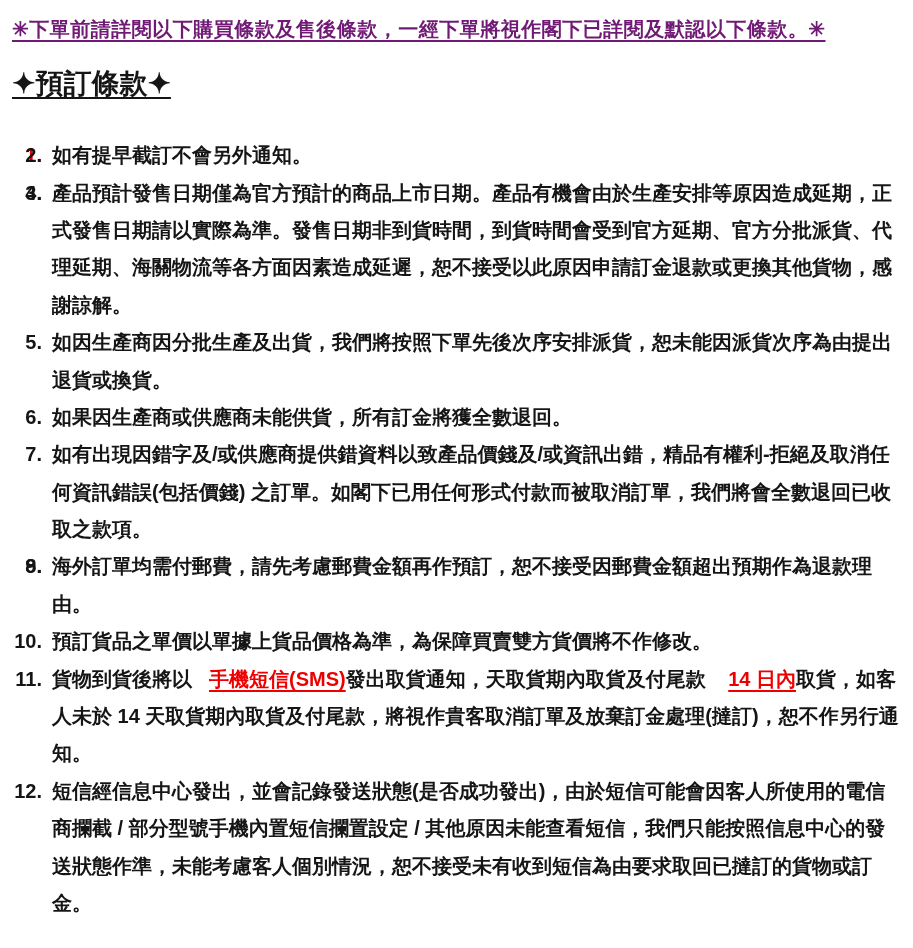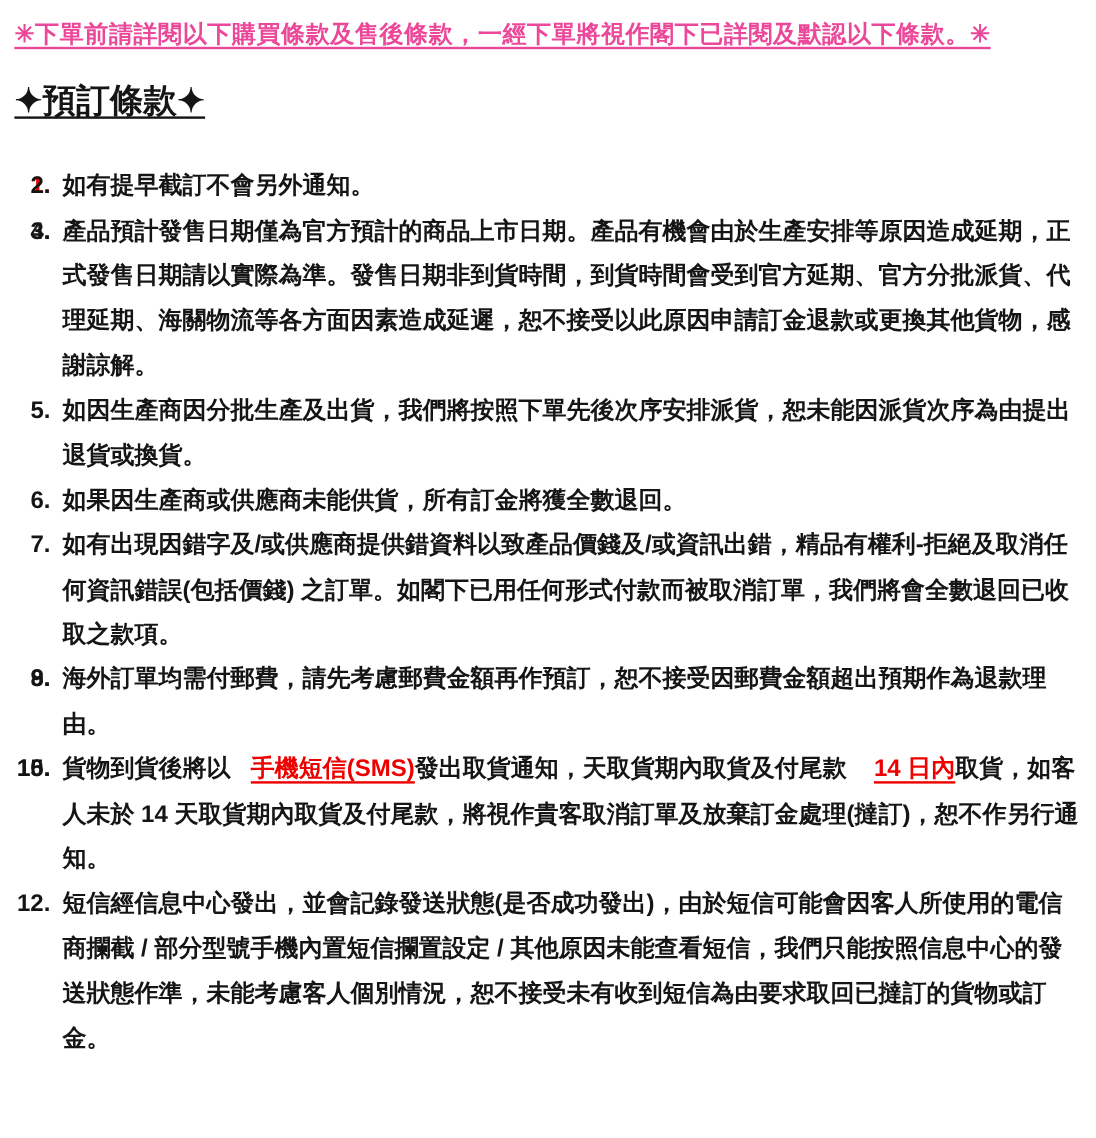--- a/index.html
+++ b/index.html
@@ -10,21 +10,21 @@
     font-weight: 700;
     color: #151515;
     -webkit-font-smoothing: antialiased;
   }
   .page {
     box-sizing: border-box;
     width: 913px;
     padding: 10px 10px 14px 12px;
   }
   .top-notice {
-    color: #ec4899;
+    color: #701a75;
     font-size: 20px;
     line-height: 1.5;
     text-decoration: underline;
     text-underline-offset: 4px;
     margin: 4px 0 20px 0;
     letter-spacing: 0.5px;
   }
   .section-title {
     color: #151515;
     font-size: 28px;
@@ -69,17 +69,17 @@
   <div class="terms-list">
       <div class="term-item red"><span class="num">1.</span></div>
       <div class="term-item"><span class="num">2.</span><span><span>如有提早截訂不會另外通知。</span></span></div>
       <div class="term-item"><span class="num">3.</span></div>
       <div class="term-item"><span class="num">4.</span><span><span>產品預計發售日期僅為官方預計的商品上市日期。產品有機會由於生產安排等原因造成延期，正式發售日期請以實際為準。發售日期非到貨時間，到貨時間會受到官方延期、官方分批派貨、代理延期、海關物流等各方面因素造成延遲，恕不接受以此原因申請訂金退款或更換其他貨物，感謝諒解。</span></span></div>
       <div class="term-item"><span class="num">5.</span><span><span>如因生產商因分批生產及出貨，我們將按照下單先後次序安排派貨，恕未能因派貨次序為由提出退貨或換貨。</span></span></div>
       <div class="term-item"><span class="num">6.</span><span><span>如果因生產商或供應商未能供貨，所有訂金將獲全數退回。</span></span></div>
       <div class="term-item"><span class="num">7.</span><span><span>如有出現因錯字及/或供應商提供錯資料以致產品價錢及/或資訊出錯，精品有權利-拒絕及取消任何資訊錯誤(包括價錢) 之訂單。如閣下已用任何形式付款而被取消訂單，我們將會全數退回已收取之款項。</span></span></div>
       <div class="term-item"><span class="num">8.</span></div>
       <div class="term-item"><span class="num">9.</span><span><span>海外訂單均需付郵費，請先考慮郵費金額再作預訂，恕不接受因郵費金額超出預期作為退款理由。</span></span></div>
-      <div class="term-item"><span class="num">10.</span></div>
-      <div class="term-item"><span class="num">15.</span><span><span>貨物到貨後將以</span><span class="red-underline">手機短信(SMS)</span><span>發出取貨通知，天取貨期內取貨及付尾款 </span><span class="red-underline">14 日內</span><span>取貨，如客人未於 14 天取貨期內取貨及付尾款，將視作貴客取消訂單及放棄訂金處理(撻訂)，恕不作另行通知。</span></span></div>
+      <div class="term-item"><span class="num">10.</span><span><span>預訂貨品之單價以單據上貨品價格為準，為保障買賣雙方貨價將不作修改。</span></span></div>
+      <div class="term-item"><span class="num">11.</span><span><span>貨物到貨後將以</span><span class="red-underline">手機短信(SMS)</span><span>發出取貨通知，天取貨期內取貨及付尾款 </span><span class="red-underline">14 日內</span><span>取貨，如客人未於 14 天取貨期內取貨及付尾款，將視作貴客取消訂單及放棄訂金處理(撻訂)，恕不作另行通知。</span></span></div>
       <div class="term-item"><span class="num">12.</span><span><span>短信經信息中心發出，並會記錄發送狀態(是否成功發出)，由於短信可能會因客人所使用的電信商攔截 / 部分型號手機內置短信攔置設定 / 其他原因未能查看短信，我們只能按照信息中心的發送狀態作準，未能考慮客人個別情況，恕不接受未有收到短信為由要求取回已撻訂的貨物或訂金。</span></span></div>
     </div>
 </div>
 
 </body></html>

